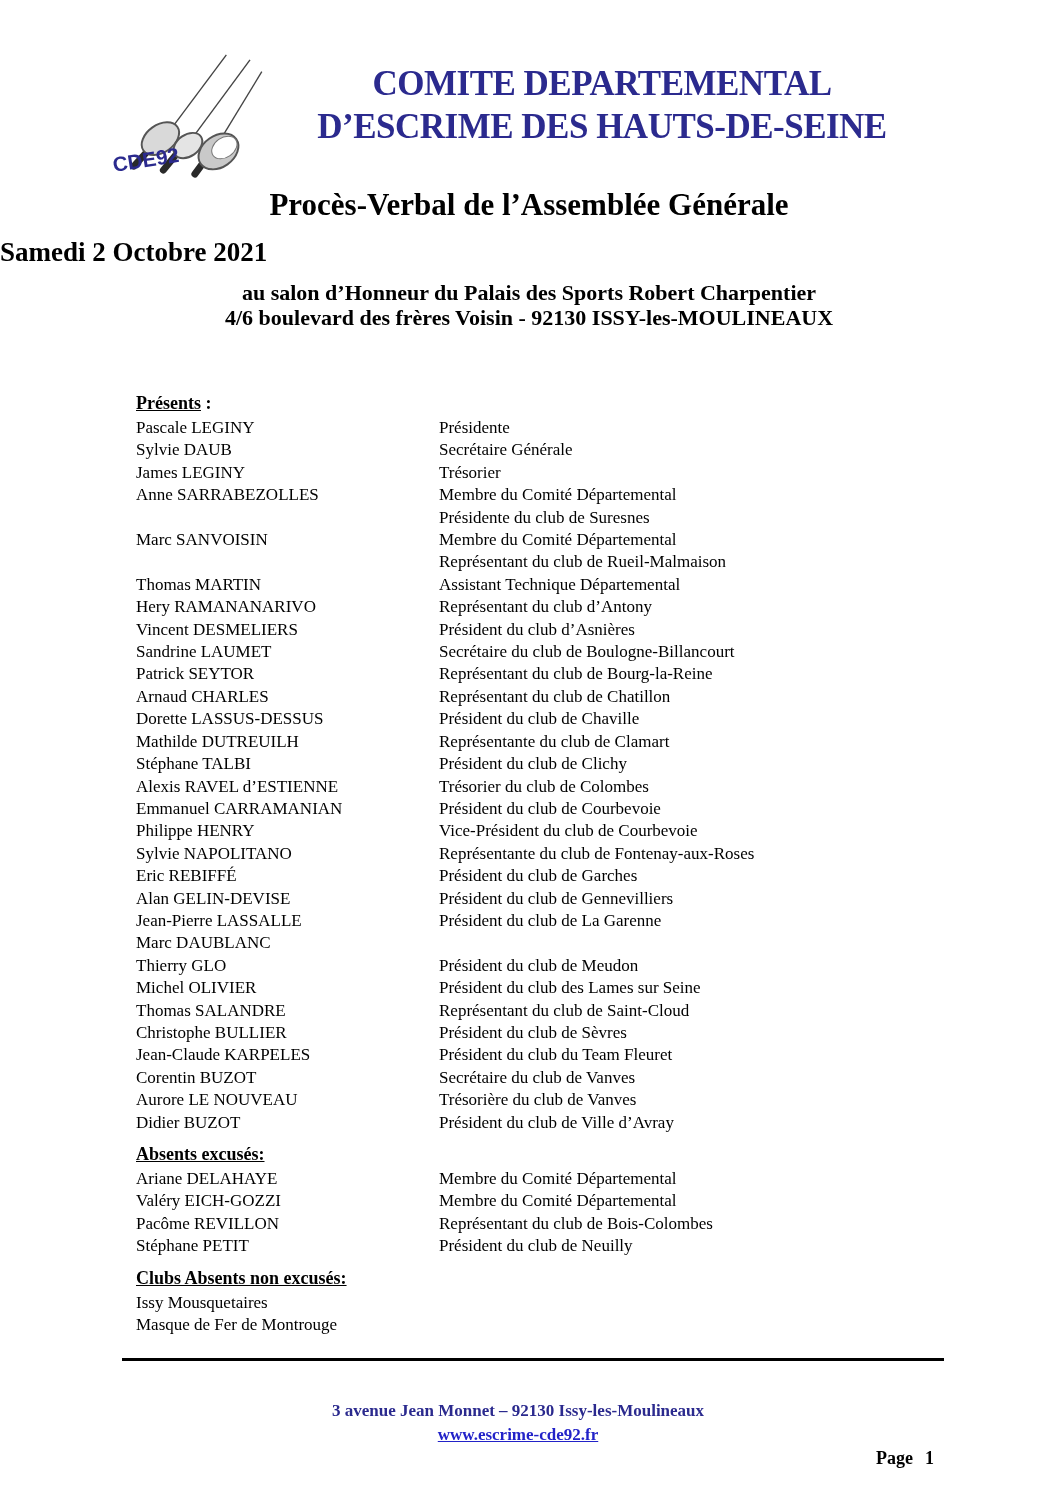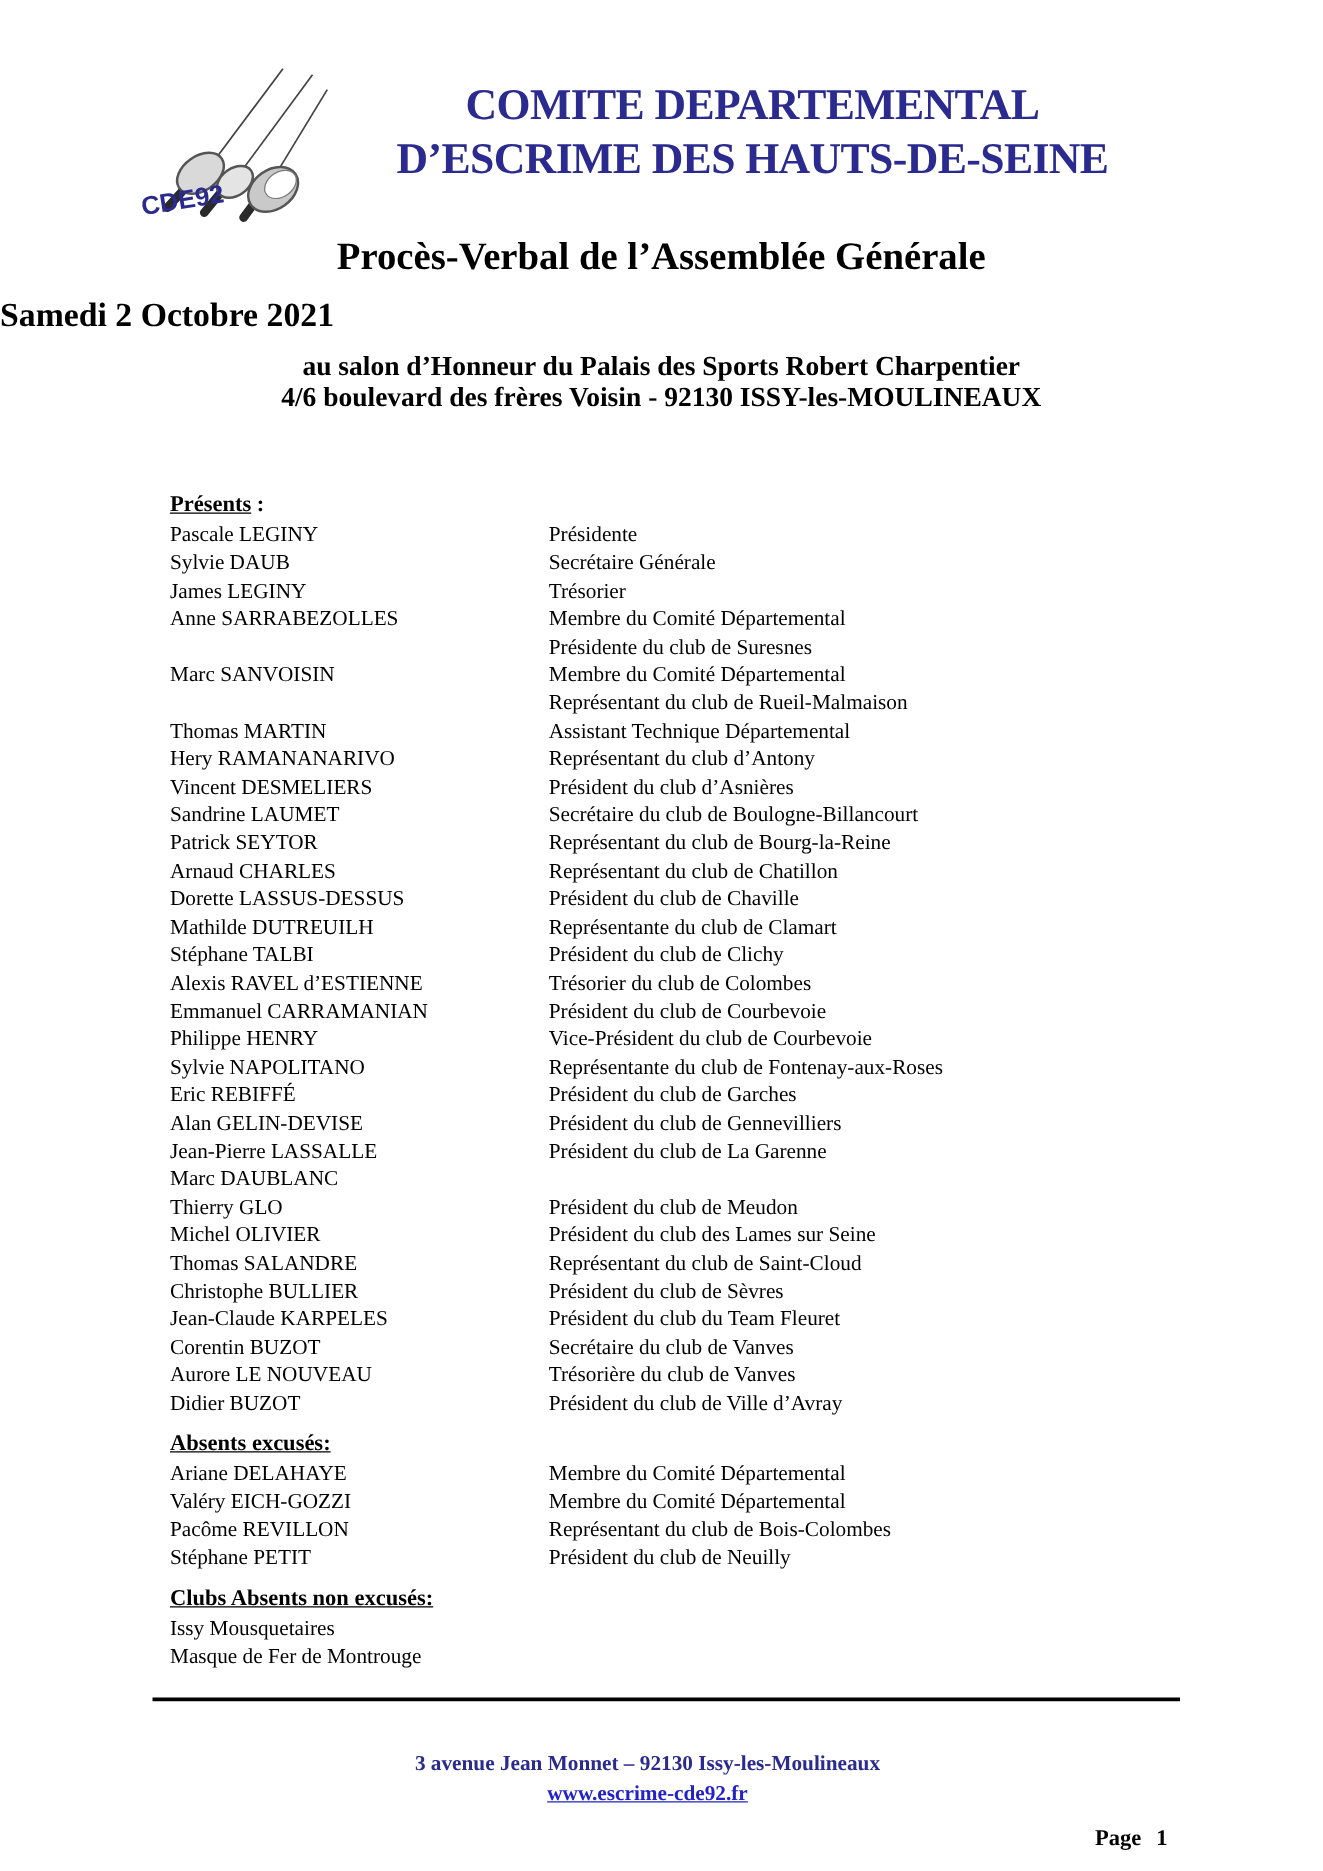--- a/index.html
+++ b/index.html
@@ -38,21 +38,21 @@
   .row .name { flex:0 0 303px; }
   .row .role { flex:1; }
   .club-line { line-height:22.4px; }
   
   .rule { position:absolute; left:122px; top:1358px; width:822px; border-top:3px solid #000; }
   .footer-address {
     position:absolute; left:0; top:1399px; width:1036px; text-align:center;
     color:var(--navy); font-weight:bold; font-size:17px; line-height:24px;
   }
   .footer-address a { color:var(--link); text-decoration:underline; cursor:pointer; }
-  .page-number { position:absolute; left:876px; top:1448px; font-weight:bold; font-size:18px;margin-top:12px; }
+  .page-number { position:absolute; left:876px; top:1448px; font-weight:bold; font-size:18px; }
   .page-number .num { margin-left:12px; }
 </style>
 </head>
 <body>
 
 <div class="page">
 
   <svg class="logo" viewBox="0 0 160 130" aria-hidden="true">
 
     <line x1="60" y1="86" x2="122" y2="3" stroke="#444" stroke-width="1.4"></line>

